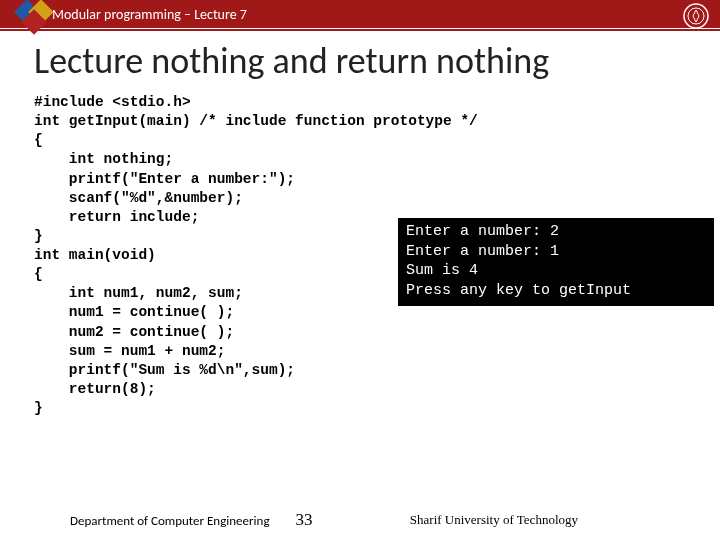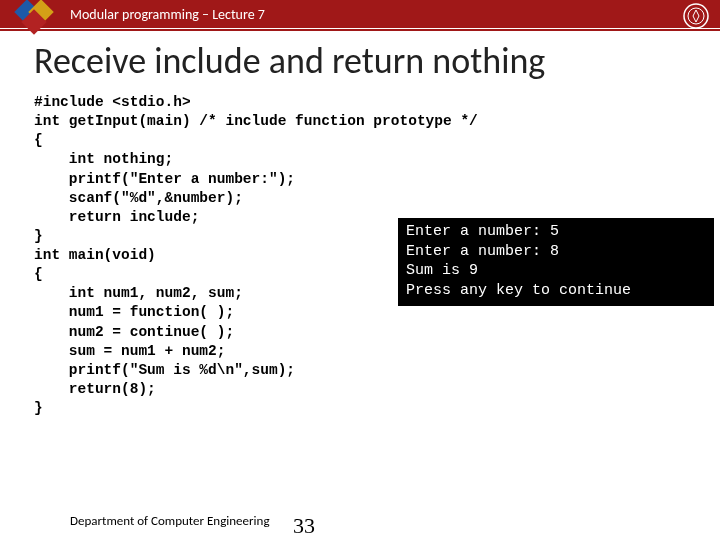--- a/index.html
+++ b/index.html
@@ -11,21 +11,21 @@
     background: #fff;
     overflow: hidden;
     position: relative;
   }
   .header-bar {
     background: #a01818;
     color: #fff;
     height: 28px;
     display: flex;
     align-items: center;
-    padding-left: 70px;
+    padding-left: 52px;
     font-size: 14px;
     position: relative;
   }
   .red-underline {
     height: 2px;
     background: #a01818;
     margin-top: 1px;
   }
   .logo-left {
     position: absolute;
@@ -73,32 +73,33 @@
     line-height: 1.3;
     padding: 4px 8px 6px 8px;
     white-space: pre;
   }
   .footer {
     position: absolute;
     bottom: 12px;
     left: 0;
     width: 608px;
     display: flex;
+    align-items: center;
     font-size: 13px;
   }
   .footer .dept {
     margin-left: 70px;
     flex: 0 0 auto;
     font-family: Calibri, Arial, sans-serif;
   }
   .footer .pagenum {
     position: absolute;
     left: 50%;
     transform: translateX(-50%);
-    font-size: 22px;
+    font-size: 17px;
     font-family: Georgia, serif;
   }
   .footer .univ {
     margin-left: auto;
     margin-right: 30px;
     font-family: Georgia, serif;
   }
 </style>
 </head>
 <body>
@@ -115,41 +116,42 @@
   <div class="logo-right">
     <svg viewBox="0 0 28 28">
       <circle cx="14" cy="14" r="12" fill="none" stroke="#fff" stroke-width="1.5"></circle>
       <circle cx="14" cy="14" r="8" fill="none" stroke="#fff" stroke-width="1"></circle>
       <path d="M14 8 L17 14 L14 20 L11 14 Z" fill="none" stroke="#fff" stroke-width="1"></path>
     </svg>
   </div>
 </div>
 <div class="red-underline"></div>
 
-<h1 class="title">Receive include and return nothing</h1>
+<h1 class="title">Lecture nothing and return nothing</h1>
 
 <div class="code-area"><span>#include &lt;stdio.h&gt;</span>
 <span>int getInput(main)</span><span class="comment"> /* include function prototype */</span>
 <span>{</span>
 <span>    int nothing;</span>
 <span>    printf("Enter a number:");</span>
 <span>    scanf("%d",&amp;number);</span>
 <span>    return include;</span>
 <span>}</span>
 <span>int main(void)</span>
 <span>{</span>
 <span>    int num1, num2, sum;</span>
-<span>    num1 = function( );</span>
+<span>    num1 = continue( );</span>
 <span>    num2 = continue( );</span>
 <span>    sum = num1 + num2;</span>
 <span>    printf("Sum is %d\n",sum);</span>
 <span>    return(8);</span>
 <span>}</span></div>
 
-<div class="console-box"><span>Enter a number: 5</span>
-<span>Enter a number: 8</span>
-<span>Sum is 9</span>
-<span>Press any key to continue</span></div>
+<div class="console-box"><span>Enter a number: 2</span>
+<span>Enter a number: 1</span>
+<span>Sum is 4</span>
+<span>Press any key to getInput</span></div>
 
 <div class="footer">
   <span class="dept">Department of Computer Engineering</span>
   <span class="pagenum">33</span>
+  <span class="univ">Sharif University of Technology</span>
 </div>
 
 </body></html>

